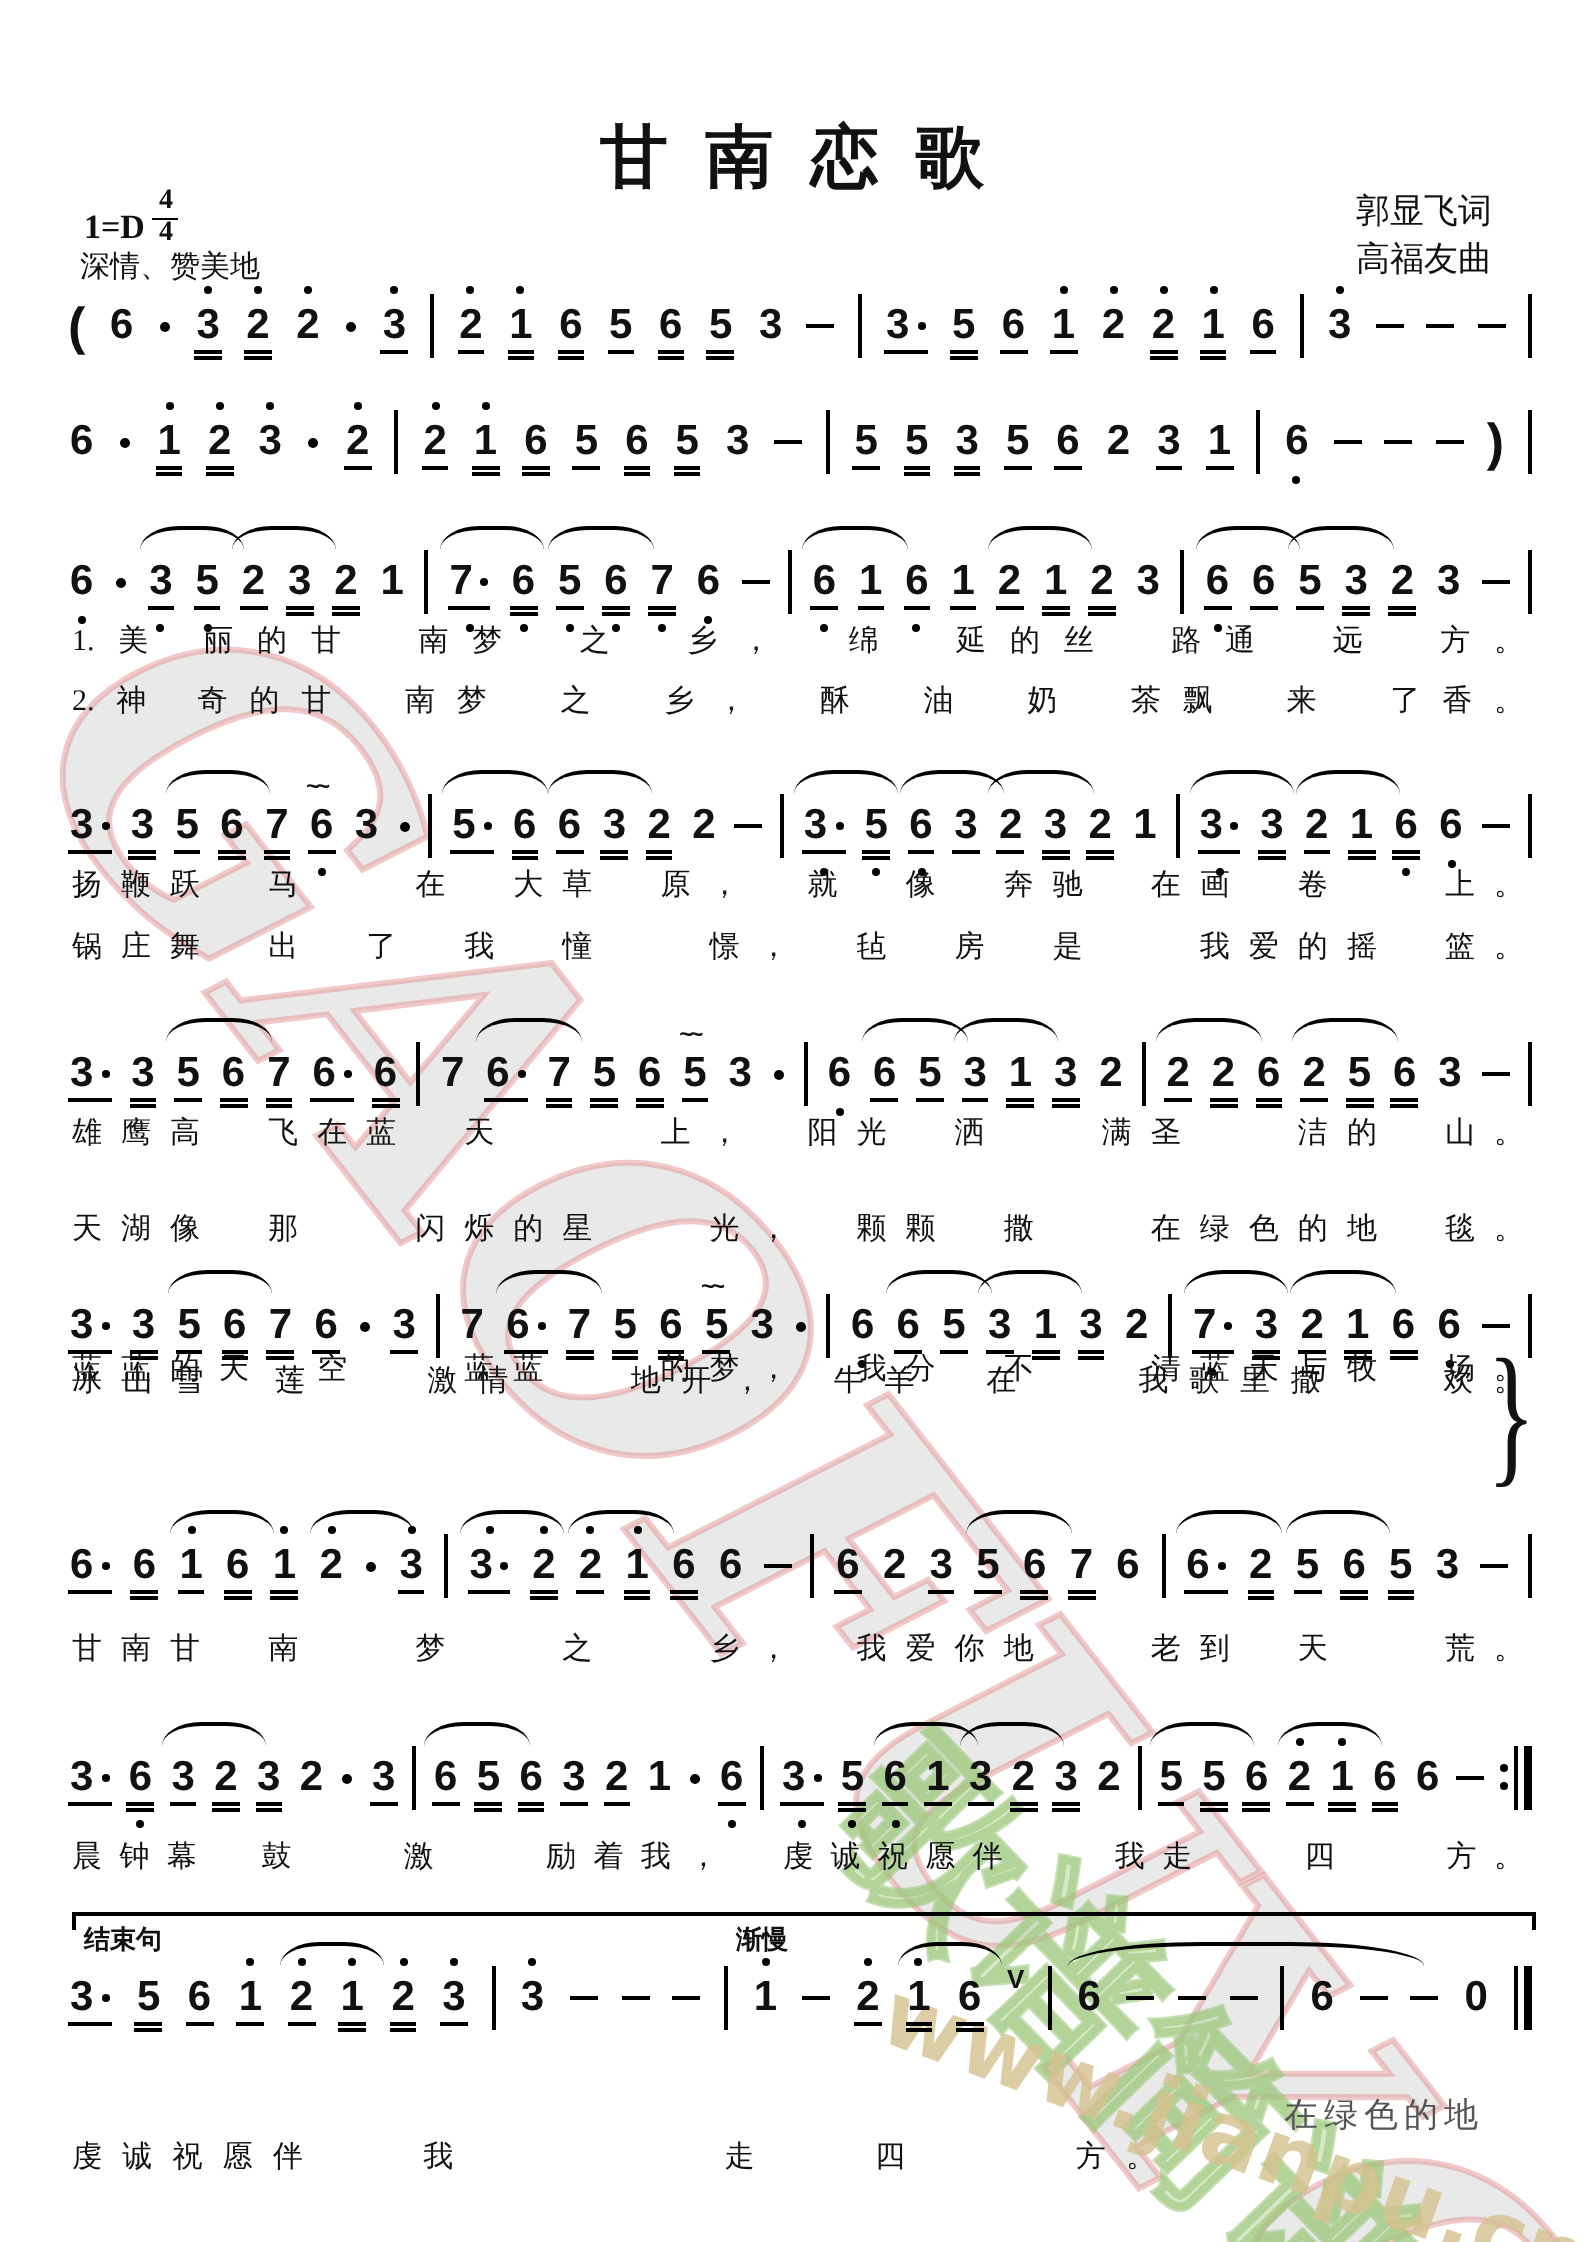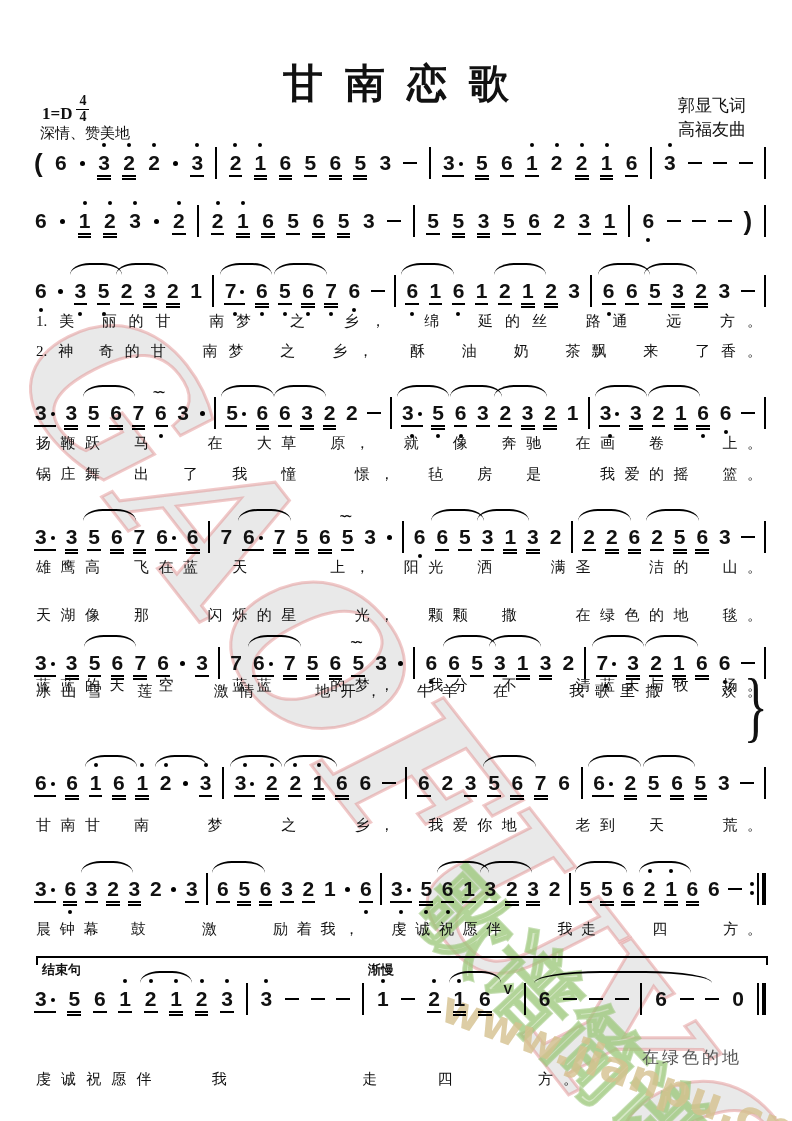--- a/index.html
+++ b/index.html
@@ -5,21 +5,21 @@
   html,body { margin:0; padding:0; background:#888; }
   .sheet {
     position:relative; width:792px; height:1121px; margin:0 auto;
     background:#ffffff; overflow:hidden;
     font-family:"Liberation Sans", sans-serif; color:#111;
   }
   
   .title {
     position:absolute; top:56px; left:0; right:0; text-align:center;
     font-family:Liberation Sans, sans-serif; font-weight:bold;
-    font-size:40px; letter-spacing:0.55em; text-indent:0.55em;
+    font-size:34px; letter-spacing:0.55em; text-indent:0.55em;
   }
   .keysig {
     position:absolute; top:94px; left:42px; font-weight:bold;
     font-family:"Liberation Serif", serif; font-size:17px;
     display:flex; align-items:flex-end; gap:4px;
   }
   .frac { display:inline-block; text-align:center; font-size:14px; line-height:1.05; }
   .frac .num { display:block; border-bottom:1.6px solid #000; padding:0 3px; }
   .frac .den { display:block; }
   .mood { position:absolute; top:124px; left:40px; font-size:15px; font-family:"Liberation Serif", serif;text-align:center; }

